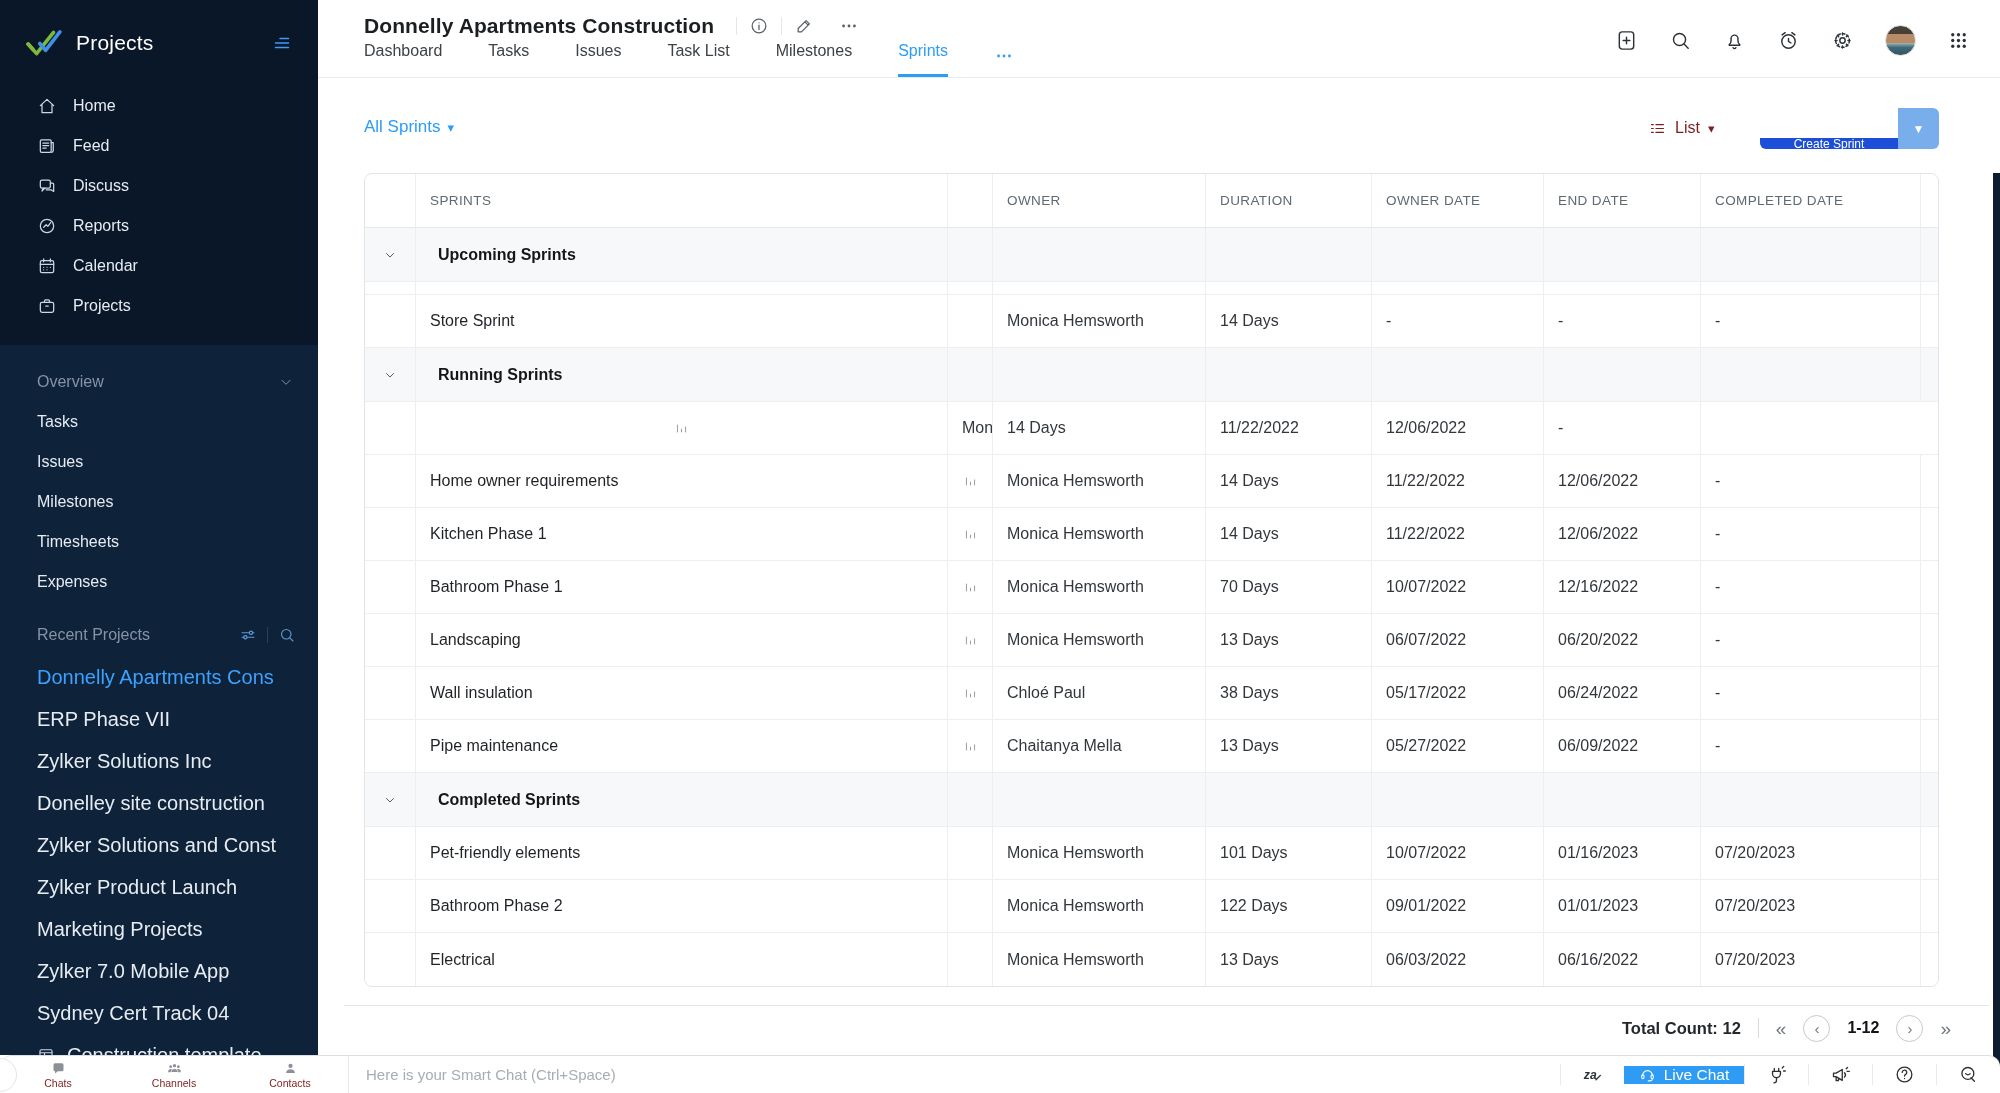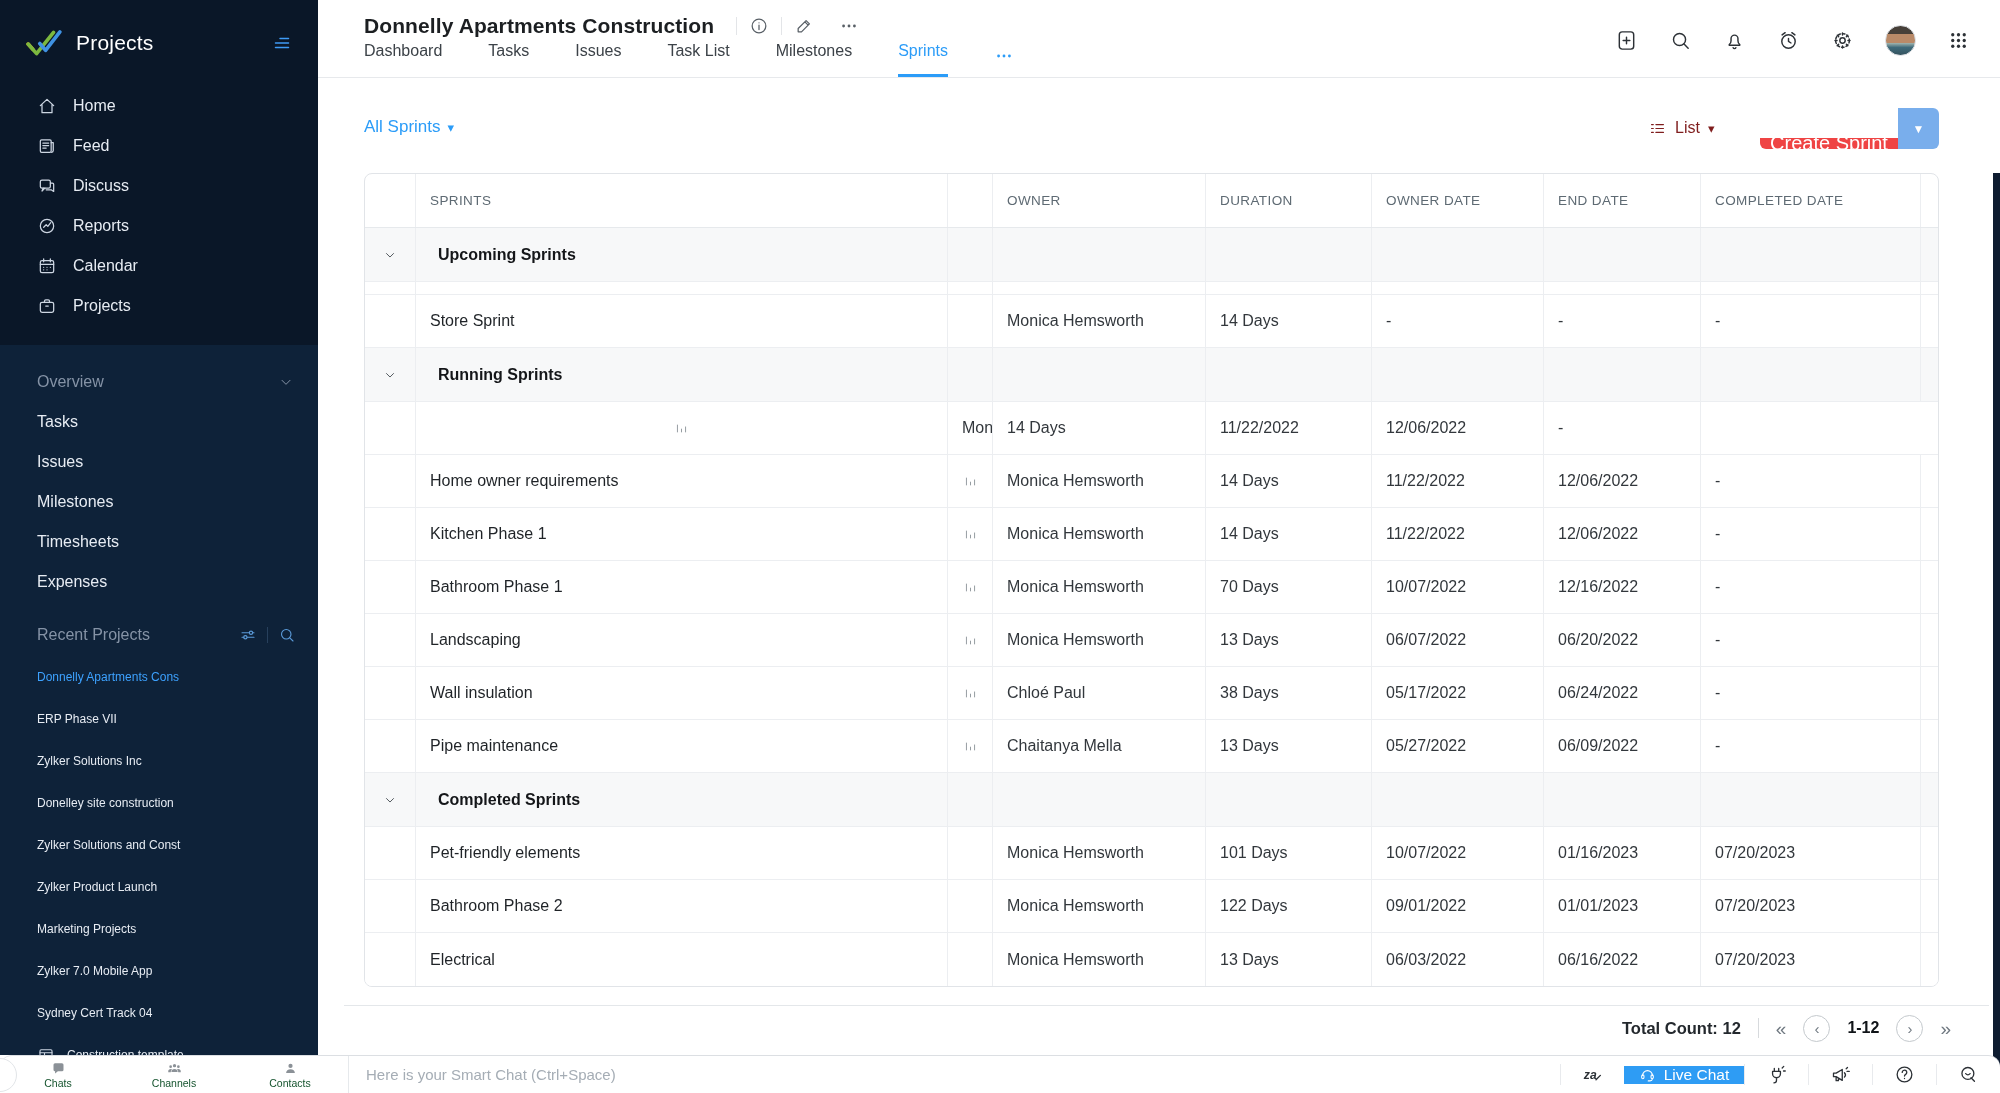--- a/index.html
+++ b/index.html
@@ -22,21 +22,21 @@
   .sb-ic{ width:20px; height:20px; margin-right:16px; color:#cdd6e2; }
   #sb-menu{ position:absolute; top:362px; left:0; right:0; }
   .pm-item{ height:40px; display:flex; align-items:center; padding:0 24px 0 37px; color:#e7ecf3; font-size:16px; cursor:pointer; }
   .pm-item.muted{ color:#8593a6; }
   .pm-chev{ width:16px; height:16px; margin-left:auto; color:#8593a6; }
   #recent-head{ position:absolute; top:618px; left:37px; right:22px; height:34px; display:flex; align-items:center; color:#8593a6; font-size:16px; }
   .rh-icons{ margin-left:auto; display:flex; align-items:center; gap:10px; color:#5b9bd9; }
   .rh-sep{ width:1px; height:16px; background:#27405c; }
   .rh-icons span[data-icon]{ width:18px; height:18px; cursor:pointer; }
   #recent-list{ position:absolute; top:656px; left:0; right:0; }
-  .rc-item{ height:42px; display:flex; align-items:center; padding-left:37px; color:#e7ecf3; font-size:12px; white-space:nowrap; overflow:hidden; cursor:pointer; }
+  .rc-item{ height:42px; display:flex; align-items:center; padding-left:37px; color:#e7ecf3; font-size:20px; white-space:nowrap; overflow:hidden; cursor:pointer; }
   .rc-item.active{ color:#3da2ff; }
   .rc-ic{ width:18px; height:18px; margin-right:12px; color:#cdd6e2; flex:0 0 auto; }
 
   
   #main-header{ position:absolute; left:318px; top:0; width:1682px; height:78px; background:#fff; border-bottom:1px solid #e7e9ec; }
   .title-row{ position:absolute; left:46px; top:14px; display:flex; align-items:center; }
   .page-title{ font-size:21px; font-weight:700; color:#1c1f22; letter-spacing:.1px; }
   .t-act{ width:20px; height:20px; color:#585f66; cursor:pointer; }
   .t-sep{ width:1px; height:18px; background:#e3e5e8; margin:0 12px; }
   .title-row .t-act:first-of-type{ margin-left:22px; }
@@ -48,21 +48,21 @@
   .hdr-icons .h-ic{ width:23px; height:23px; color:#2c3136; cursor:pointer; }
   .avatar{ width:31px; height:31px; border-radius:50%; border:1px solid #d8dbdf; cursor:pointer;
     background:linear-gradient(180deg,#474039 0%,#474039 26%,#b98a68 27%,#b98a68 58%,#9fb3ae 59%,#3e6a7a 74%,#35535e 100%); }
 
   
   .filter-ctl{ position:absolute; left:364px; top:112px; height:30px; display:flex; align-items:center; gap:7px; color:#2b9cf8; font-size:17px; cursor:pointer; }
   .caret{ font-size:13px; line-height:1; }
   .view-ctl{ position:absolute; left:1648px; top:114px; height:28px; display:flex; align-items:center; gap:8px; color:#7f1d1d; font-size:16px; cursor:pointer; }
   .view-ctl .v-ic{ width:19px; height:19px; }
   .create-btn{ position:absolute; left:1760px; top:108px; width:179px; height:41px; display:flex; border-radius:6px; overflow:hidden; cursor:pointer; }
-  .cb-main{ flex:1; background:#ef4444; color:#fff; font-size:20px; display:flex; align-items:center; justify-content:center;margin-top:30px; }
+  .cb-main{ flex:1; background:#1d4ed8; color:#fff; font-size:12px; display:flex; align-items:center; justify-content:center;margin-top:30px; }
   .cb-arrow{ width:41px; background:#79aeec; color:#fff; display:flex; align-items:center; justify-content:center; font-size:12px; }
 
   
   #sprint-table{ position:absolute; left:364px; top:173px; width:1575px; border:1px solid #e1e4e8; border-radius:8px; overflow:hidden; background:#fff; }
   .grid9{ display:grid; grid-template-columns:51px 532px 45px 213px 166px 172px 157px 220px minmax(0,1fr); }
   .t-cell{ border-right:1px solid #eceef1; display:flex; align-items:center; padding:0 14px; min-width:0; }
   .grid9 .t-cell:last-child{ border-right:none; }
   .t-head{ height:54px; border-bottom:1px solid #e6e9ec; }
   .t-head .t-cell{ font-size:13.5px; letter-spacing:.4px; color:#5e6a73; white-space:nowrap; overflow:hidden; }
   .t-row{ height:53px; border-bottom:1px solid #eceef1; background:#fff; }
@@ -84,21 +84,21 @@
   .pg-circ{ width:27px; height:27px; border:1px solid #c4c9cd; border-radius:50%; display:flex; align-items:center; justify-content:center; font-size:15px; color:#6f7880; cursor:pointer; }
   .pg-range{ font-size:16px; font-weight:700; color:#101418; }
 
   
   #right-strip{ position:absolute; right:0; top:173px; width:7px; height:920px; background:#0e1c30; }
 
   
   #chatbar{ position:absolute; left:0; bottom:0; width:2000px; height:38px; background:#fff; border-top:1px solid #dcdfe3; display:flex; align-items:stretch; border-top-left-radius:12px; border-top-right-radius:12px; z-index:5; }
   .cb-handle{ position:absolute; left:-17px; top:2px; width:34px; height:34px; background:#fff; border:1px solid #e2e5e8; border-radius:50%; }
   .cb-tabs{ width:348px; display:flex; }
-  .cb-tab{ flex:1; display:flex; flex-direction:column; align-items:center; justify-content:center; gap:1px; color:#14532d; cursor:pointer; }
+  .cb-tab{ flex:1; display:flex; flex-direction:column; align-items:center; justify-content:center; gap:1px; color:#7f1d1d; cursor:pointer; }
   .cb-tab [data-icon]{ width:15px; height:15px; color:#8b9197; }
   .cb-tab-label{ font-size:10.5px; }
   .cb-input-wrap{ flex:1; border-left:1px solid #e6e9ec; display:flex; align-items:center; }
   .cb-input{ width:100%; border:none; outline:none; font-size:15px; padding-left:17px; color:#4a5056; font-family:inherit; background:transparent; }
   .cb-input::placeholder{ color:#a5adb5; }
   .cb-right{ display:flex; align-items:center; }
   .cb-cell{ width:64px; border-left:1px solid #e8eaed; display:flex; align-items:center; justify-content:center; color:#2c3136; cursor:pointer; }
   .cb-cell [data-icon]{ width:21px; height:21px; }
   .livechat-btn{ width:120px; background:#2e9cf4; color:#fff; display:flex; align-items:center; justify-content:center; gap:8px; font-size:15.5px; cursor:pointer; }
   .livechat-btn [data-icon]{ width:17px; height:17px; color:#fff; }

